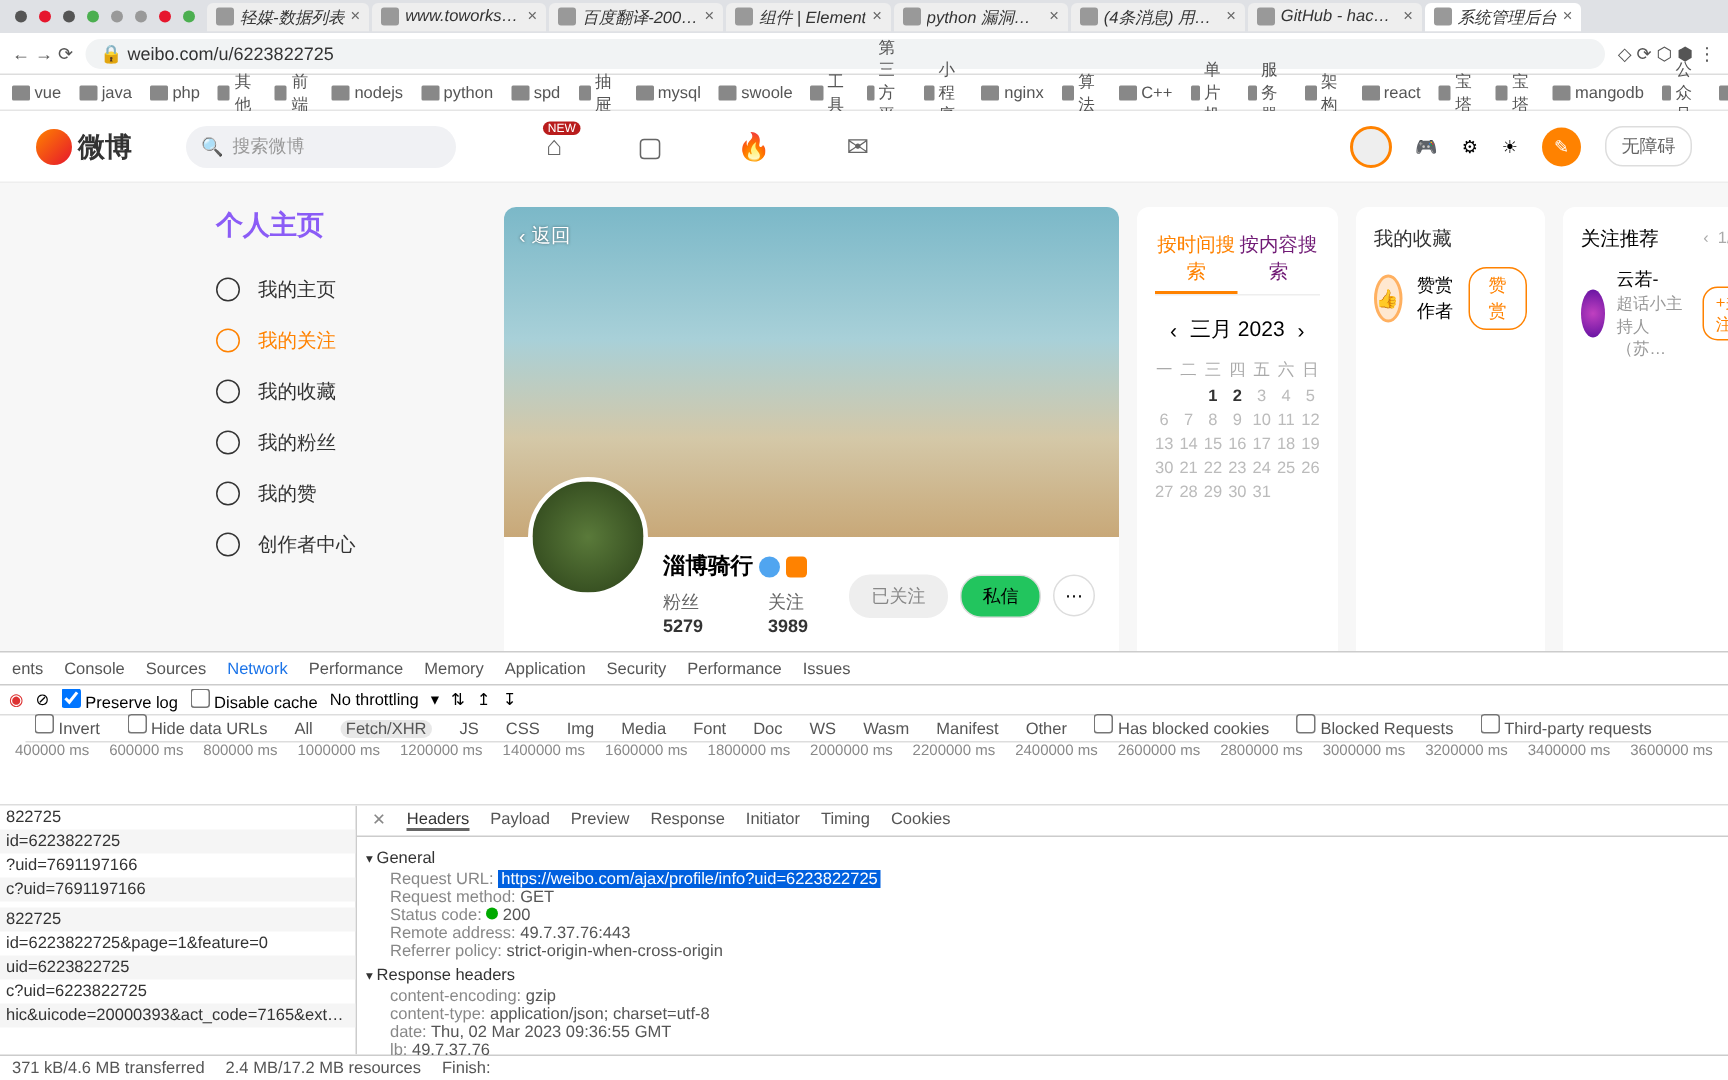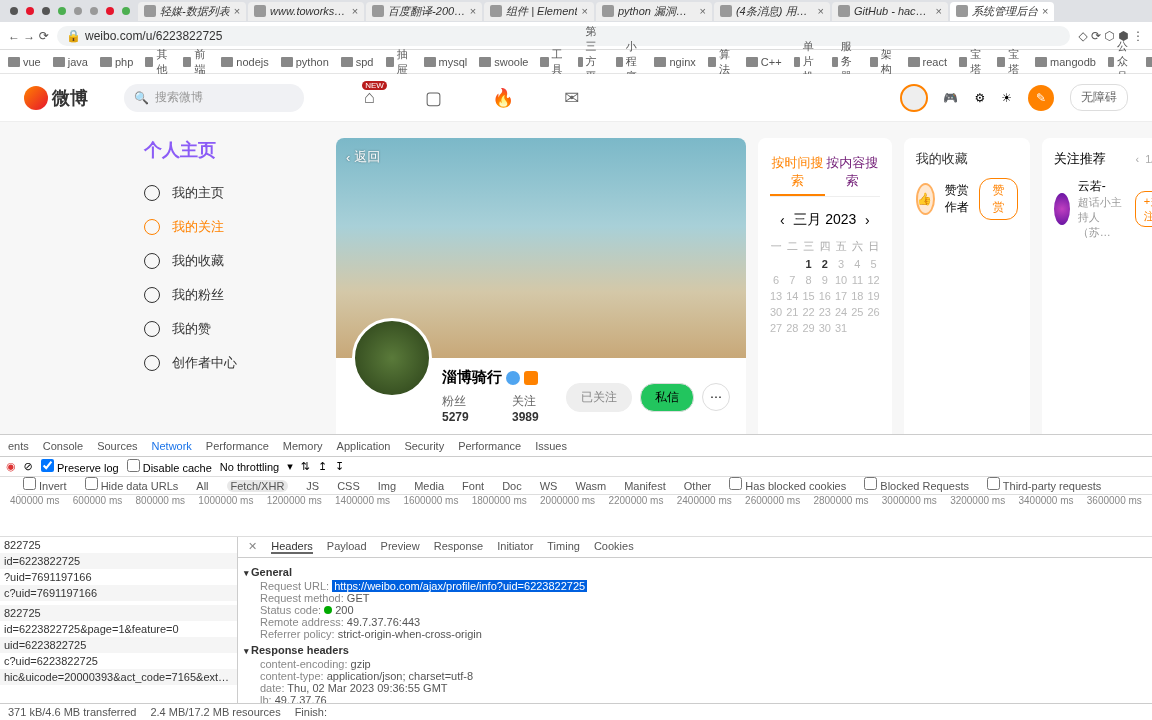--- a/index.html
+++ b/index.html
@@ -95,21 +95,21 @@
 .dt-timeline { height: 42px; border-bottom: 1px solid #ddd; position: relative; }
 .dt-timeline-ticks { display: flex; justify-content: space-between; padding: 0 10px; font-size: 10px; color: #888; }
 .dt-body { flex: 1; display: flex; overflow: hidden; }
 .dt-requests { width: 238px; border-right: 1px solid #ccc; overflow: hidden; }
 .dt-req { padding: 2px 4px; color: #333; white-space: nowrap; overflow: hidden; text-overflow: ellipsis; }
 .dt-req:nth-child(even) { background: #f5f5f5; }
 .dt-detail { flex: 1; display: flex; flex-direction: column; }
 .dt-detail-tabs { display: flex; gap: 14px; padding: 3px 10px; border-bottom: 1px solid #ccc; color: #555; }
 .dt-detail-tabs .active { color: #333; border-bottom: 2px solid #666; }
 .dt-detail-body { flex: 1; overflow: auto; padding: 4px 10px; font-family: Menlo, monospace; font-size: 11px; }
-.dt-section { font-weight: bold; color: #333; margin: 4px 0 2px -4px; }
+.dt-section { font-weight: normal; color: #333; margin: 4px 0 2px -4px; }
 .dt-section::before { content: "▾ "; font-size: 9px; }
 .dt-kv { padding-left: 12px; color: #555; }
 .dt-kv .k { color: #888; }
 .url-highlight { background: #0060df; color: #fff; padding: 0 2px; }
 .status-dot { width: 8px; height: 8px; background: #0a0; border-radius: 50%; display: inline-block; margin-right: 3px; }
 .dt-footer { border-top: 1px solid #ccc; padding: 2px 8px; color: #555; display: flex; gap: 14px; }
 </style>
 </head>
 <body>
 

